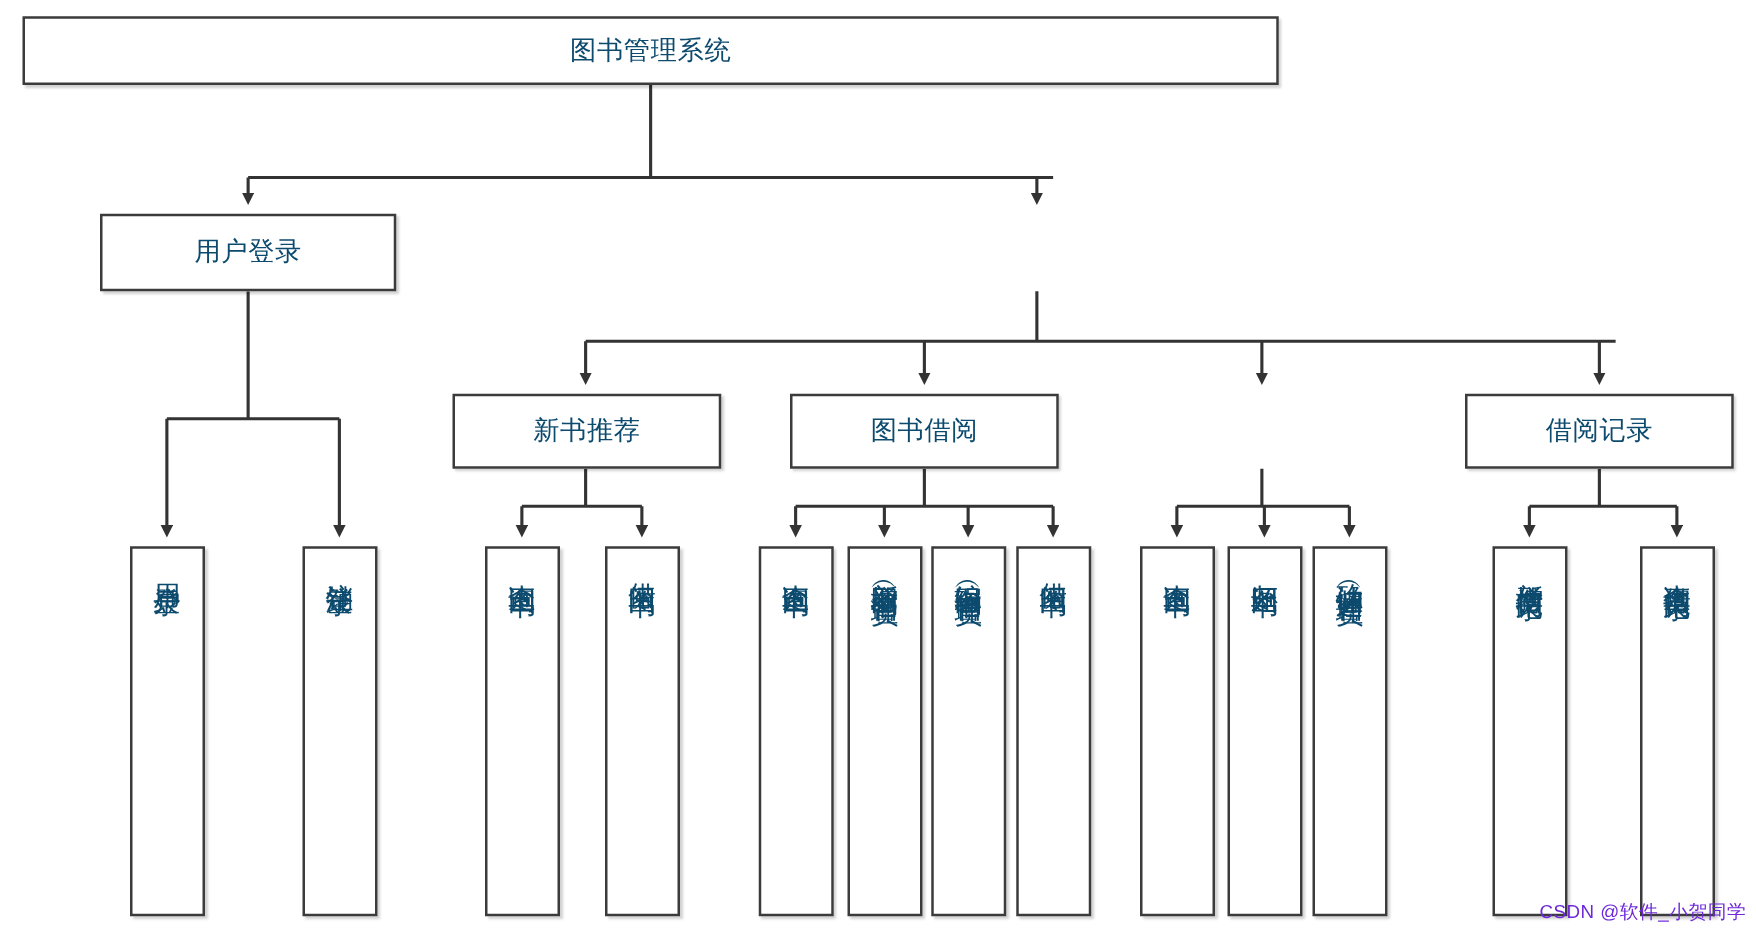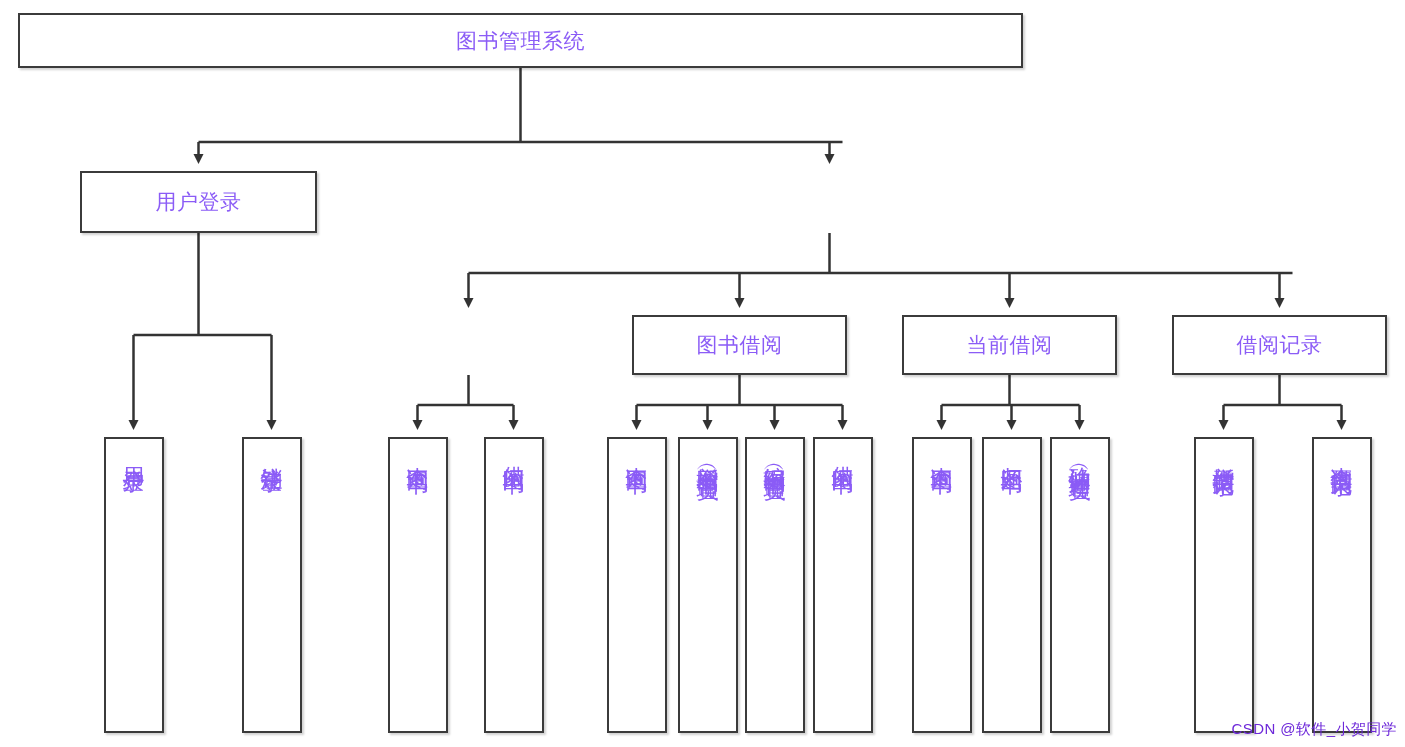--- a/index.html
+++ b/index.html
@@ -34,21 +34,21 @@
     align-items: center;
     justify-content: center;
     color: #1a1a1a;
     z-index: 2;
   }
   .node-label {
     font-size: 21px;
     line-height: 1.22;
     letter-spacing: 0.5px;
     white-space: nowrap;
-    color: #8b5cf6;
+    color: #0c4a6e;
   }
   .node.vertical .node-label {
     writing-mode: vertical-rl;
     text-orientation: upright;
     font-size: 22px;
     line-height: 1.05;
     letter-spacing: 2px;
     white-space: normal;
     text-align: center;
   }
@@ -125,25 +125,25 @@
   </svg>
 
   <div class="node" style="left: 18px; top: 13px; width: 1005px; height: 55px;">
     <span class="node-label">图书管理系统</span>
   </div>
 
   <div class="node" style="left: 80px; top: 171px; width: 237px; height: 62px;">
     <span class="node-label">用户登录</span>
   </div>
 
+  <div class="node" style="left: 362px; top: 315px; width: 215px; height: 60px;">
+    <span class="node-label">新书推荐</span>
+  </div>
   <div class="node" style="left: 632px; top: 315px; width: 215px; height: 60px;">
     <span class="node-label">图书借阅</span>
-  </div>
-  <div class="node" style="left: 902px; top: 315px; width: 215px; height: 60px;">
-    <span class="node-label">当前借阅</span>
   </div>
   <div class="node" style="left: 1172px; top: 315px; width: 215px; height: 60px; text-align: center;">
     <span class="node-label">借阅记录</span>
   </div>
 
   <div class="node vertical" style="left: 104px; top: 437px; width: 60px; height: 296px;">
     <span class="node-label">用户登录</span>
   </div>
   <div class="node vertical" style="left: 242px; top: 437px; width: 60px; height: 296px;">
     <span class="node-label">注销登录</span>

